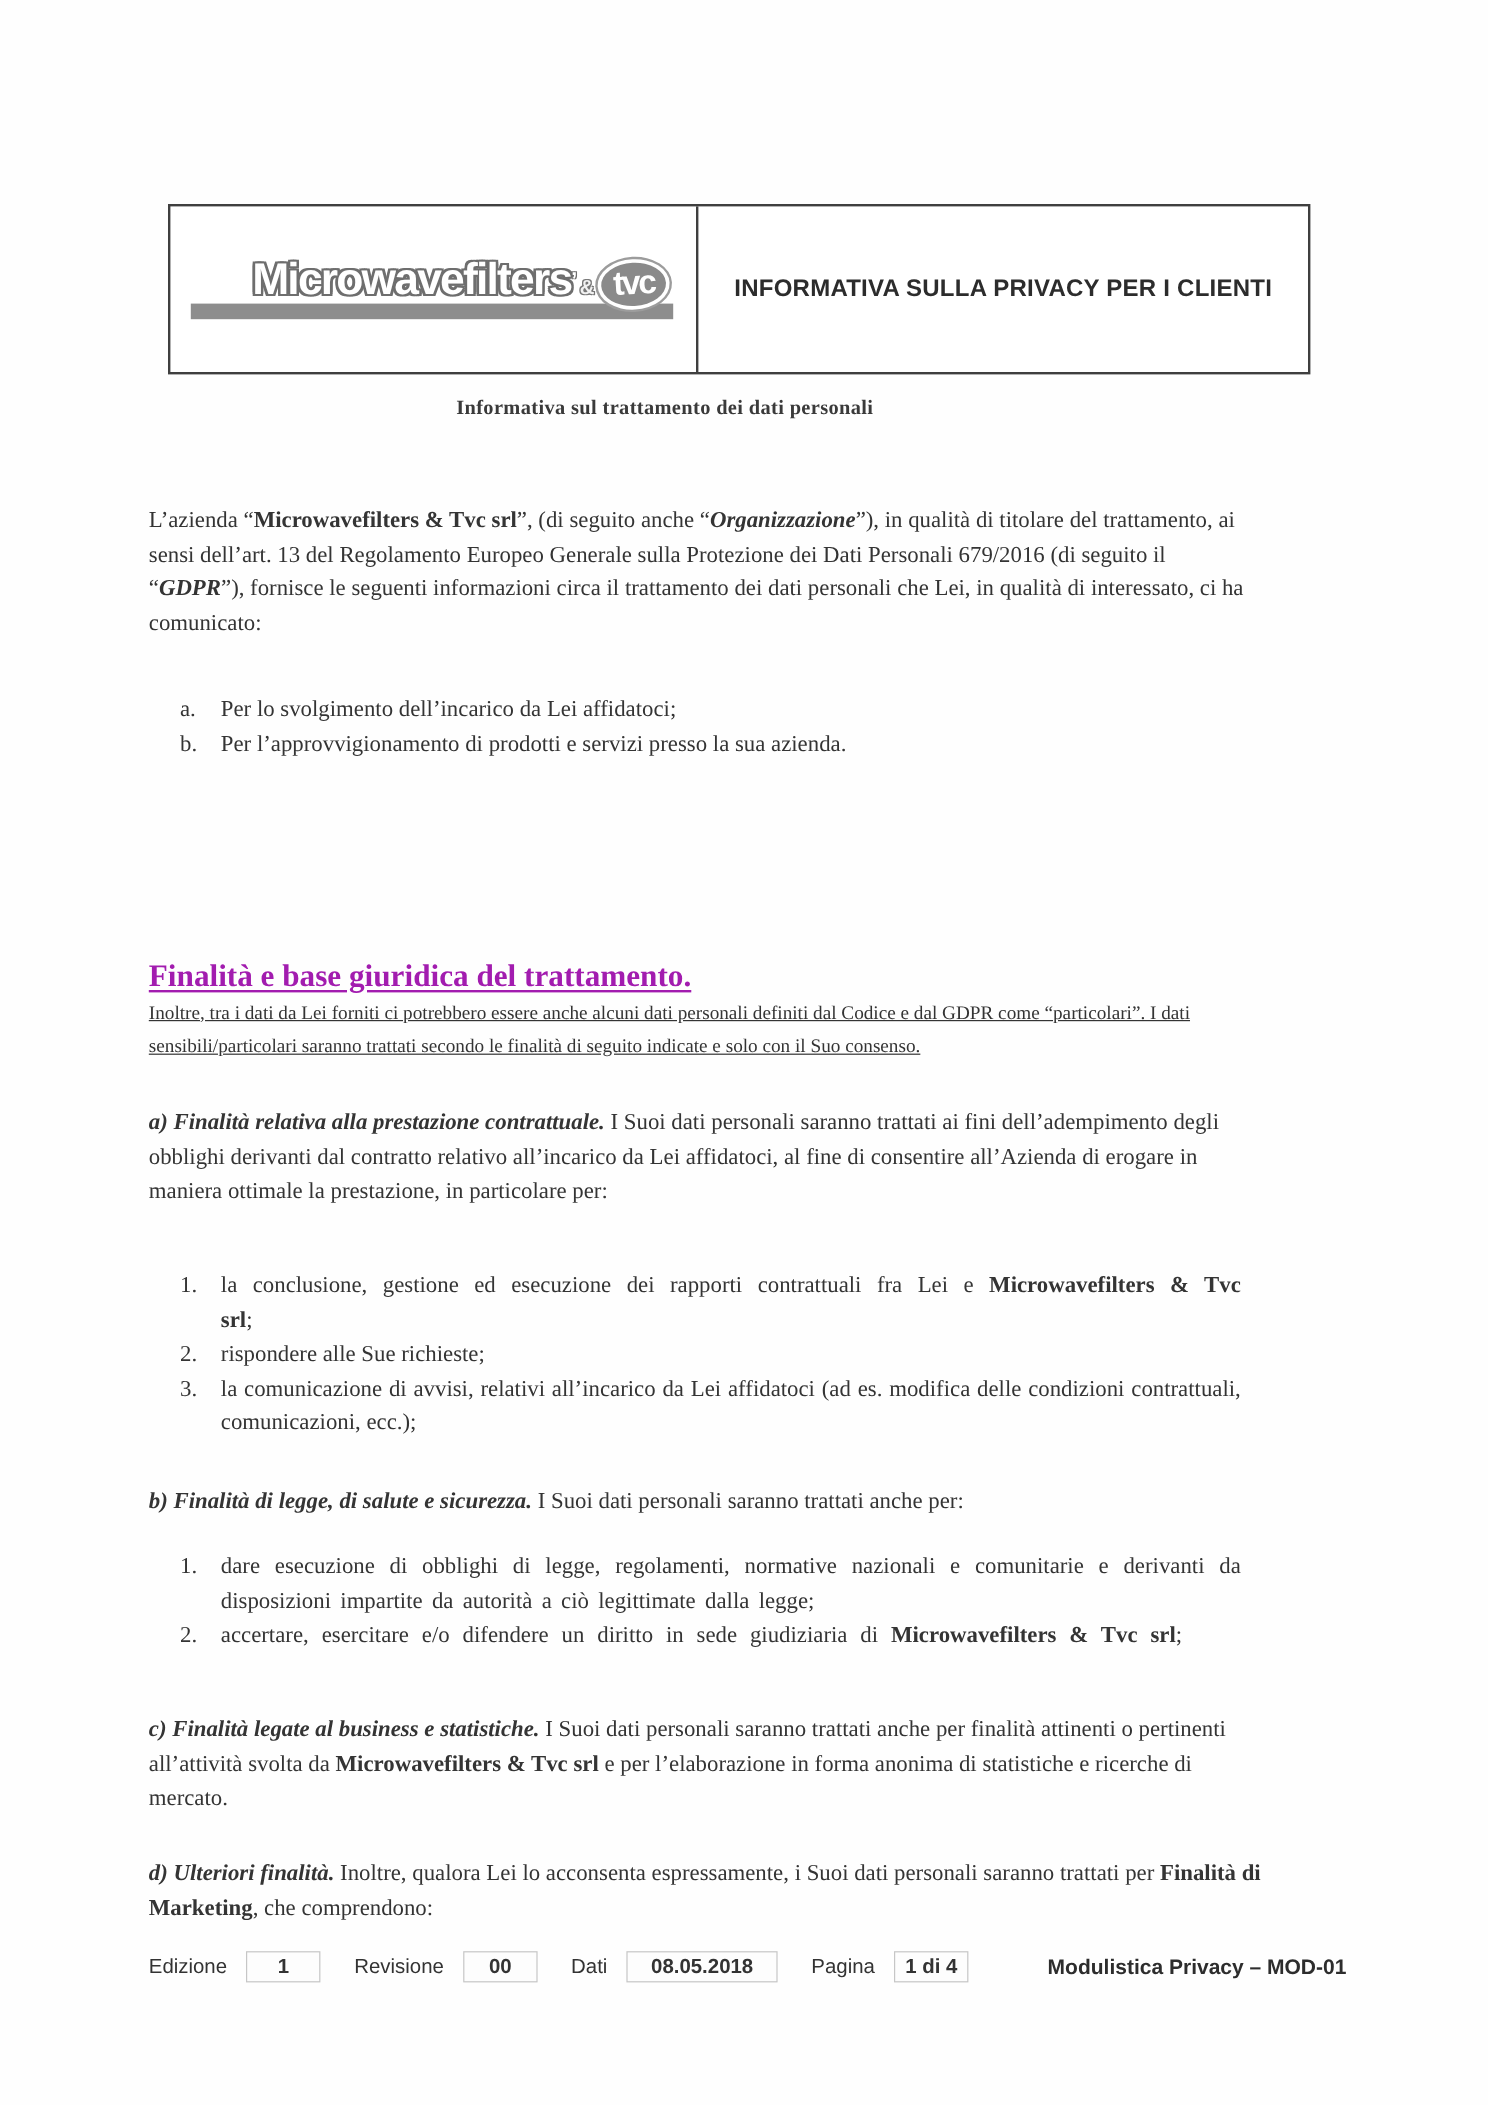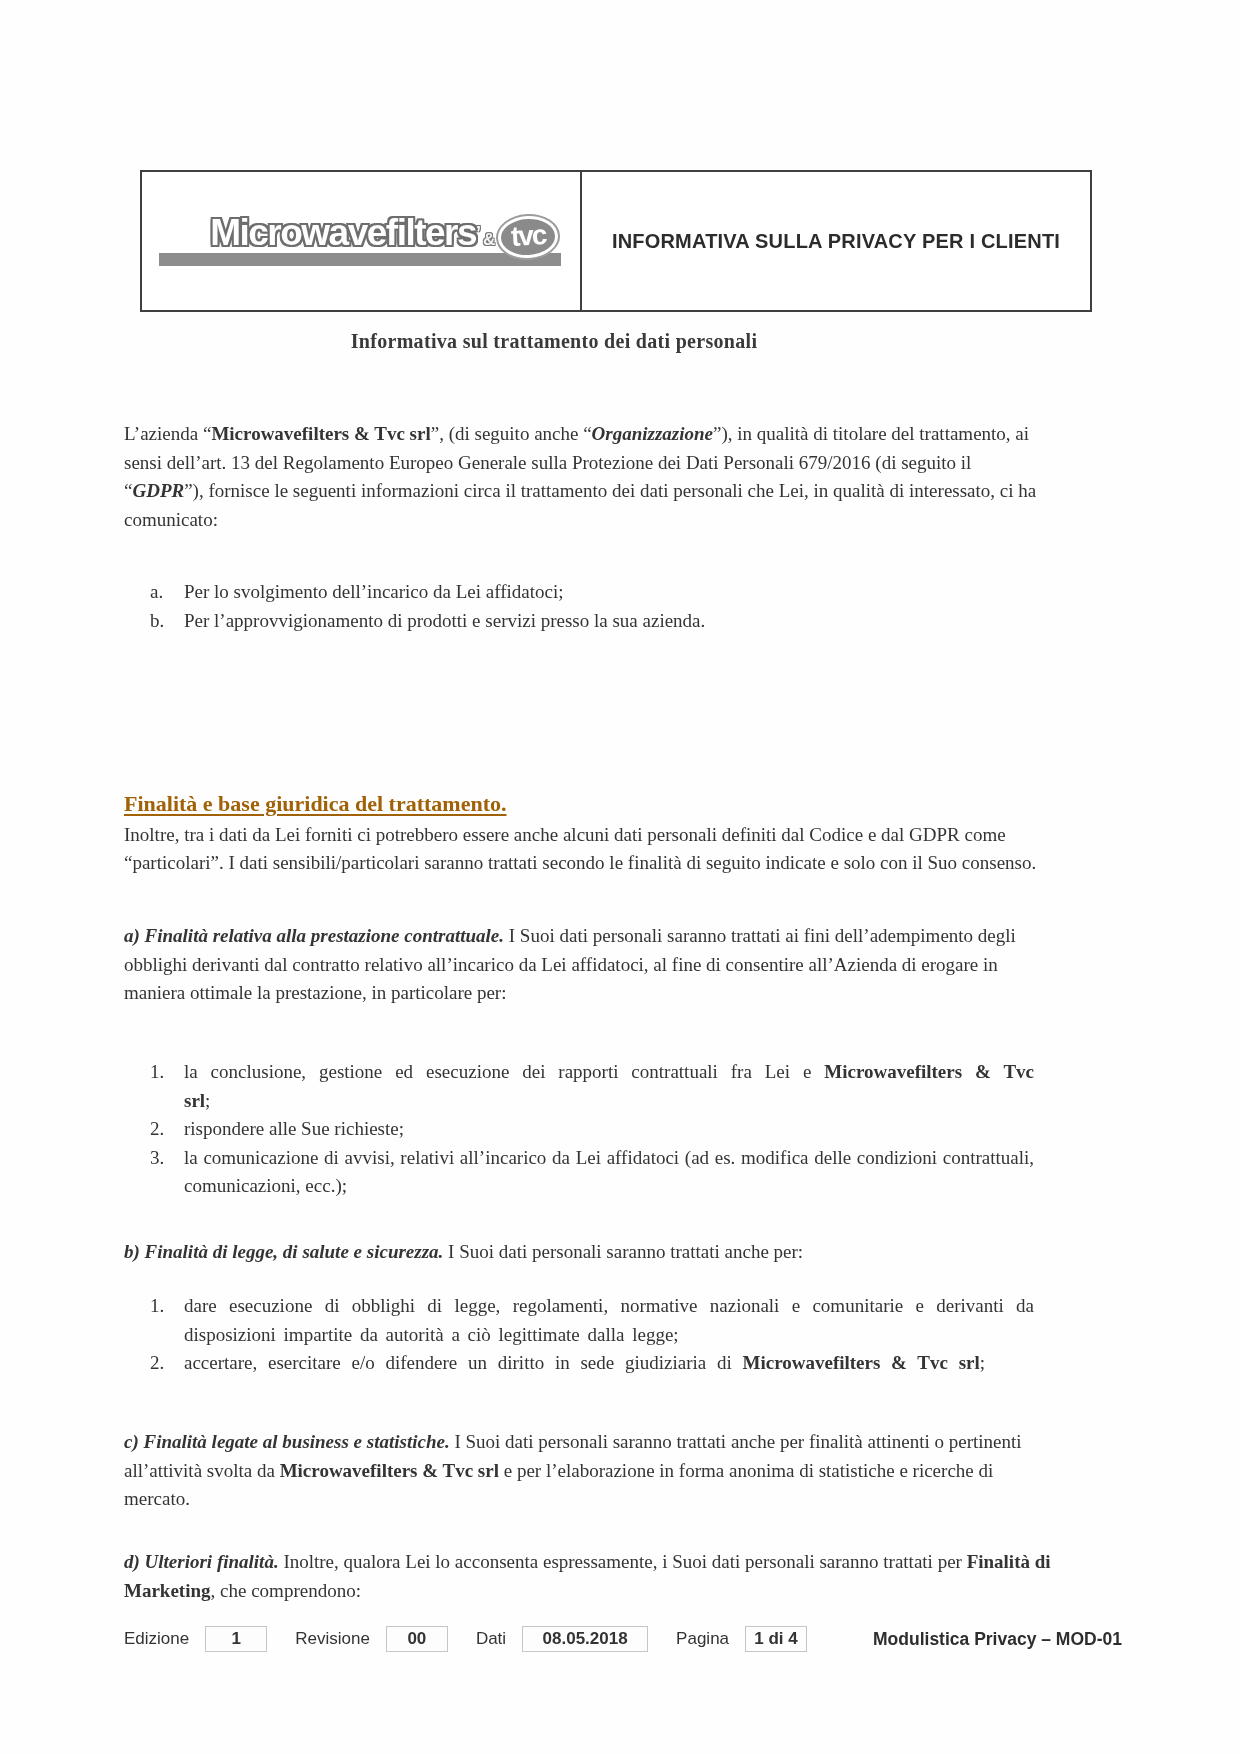--- a/index.html
+++ b/index.html
@@ -53,36 +53,36 @@
     font-family:"Liberation Sans", sans-serif; font-weight:bold;
     font-size:28px; letter-spacing:-2px; color:#ffffff;
     background:#8a8a8a; border:3px solid #ffffff; border-radius:50%;
     padding:1px 10px 3px 10px; box-shadow:0 0 0 2px #9c9c9c;
     transform:rotate(-3deg); margin-left:2px;
   }
 
   
   .doc-title {
     position:absolute; left:124px; top:330px; width:860px; margin:0;
-    text-align:center; font-size:20px; font-weight:bold; color:#3a3a3a;
+    text-align:center; font-size:17px; font-weight:bold; color:#3a3a3a;
     letter-spacing:0.3px;
   }
   .para {
     position:absolute; left:124px; width:930px; margin:0;
     font-size:19px; line-height:28.5px; color:#343434;
   }
   .abs { position:absolute; left:150px; width:884px; }
   .li { display:flex; font-size:19px; line-height:28.5px; color:#343434; }
   .marker { flex:0 0 34px; }
   .li-text { flex:1; text-align:justify; }
   .sec-heading {
-    font-size:22px; font-weight:bold; color:#a16207;
-    text-decoration:underline; text-underline-offset:3px; margin:2px 0 2px 0;
+    font-size:26px; font-weight:bold; color:#a21caf;
+    text-decoration:underline; text-underline-offset:3px; margin:12px 0 2px 0;
   }
-  .para-inner { margin:0; font-size:19px; line-height:28.5px; }
+  .para-inner { margin:0; font-size:16px; line-height:28.5px;text-decoration:underline; }
 
   
   .footer {
     position:absolute; left:124px; top:1626px; width:998px;
     display:flex; align-items:center;
     font-family:"Liberation Sans", sans-serif; font-size:17px; color:#333;
   }
   .f-label { margin-right:16px; }
   .f-value {
     display:inline-block; border:1px solid #c6c6c6; background:#fdfdfd;

